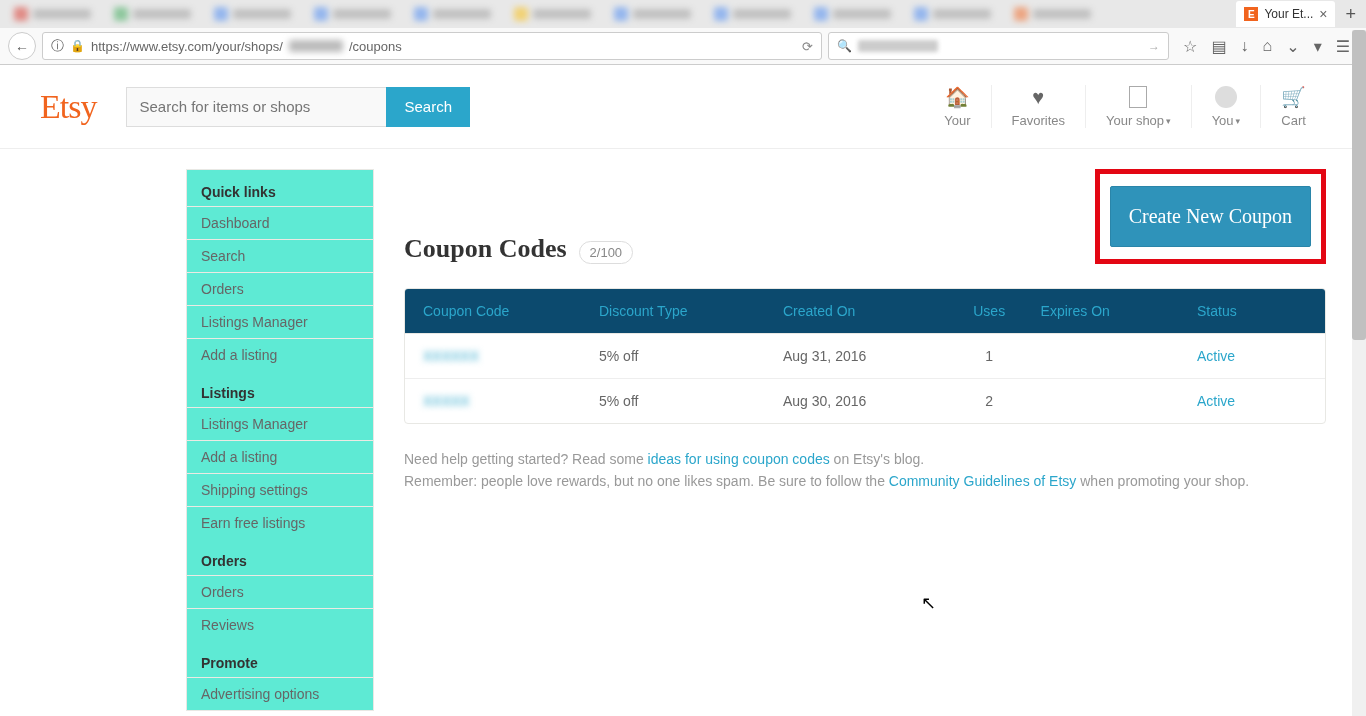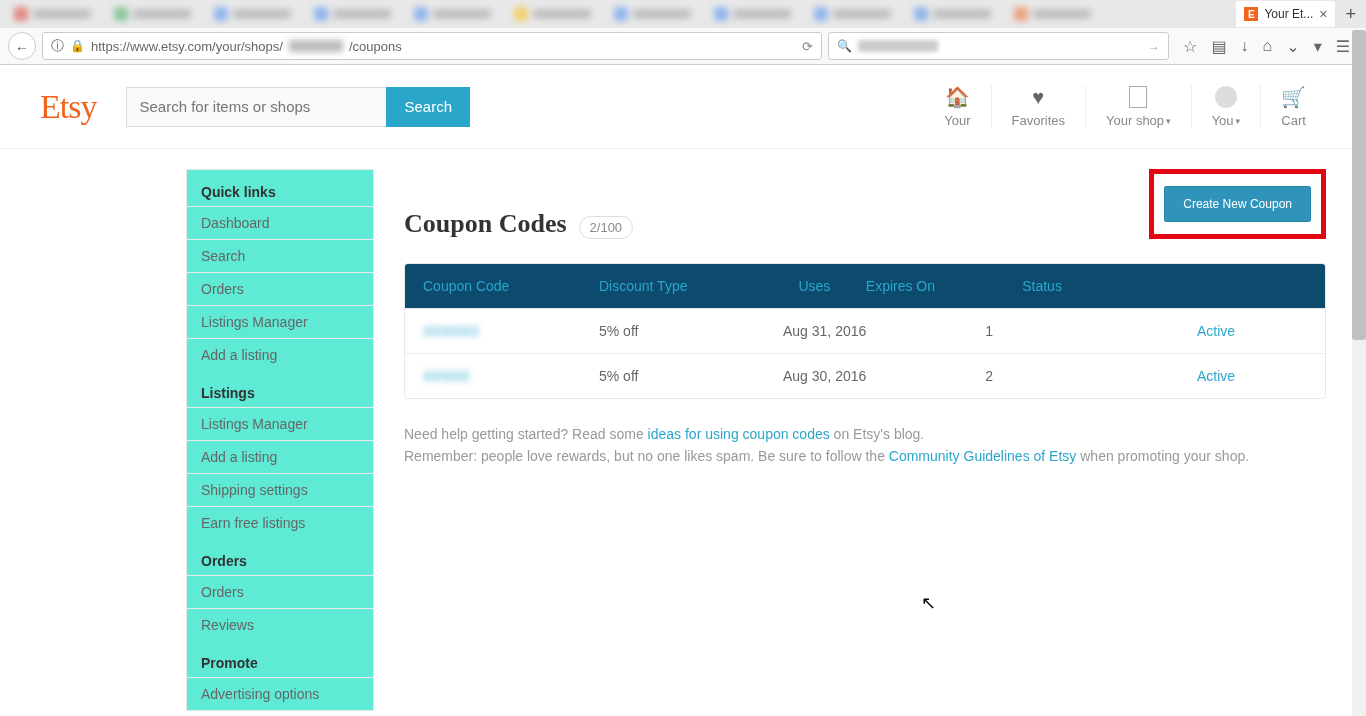--- a/index.html
+++ b/index.html
@@ -47,21 +47,21 @@
     
     .sidebar { width: 188px; background: #5eead4; border: 1px solid #e8e8e4; flex-shrink: 0; }
     .sidebar-heading { padding: 14px 14px 6px; font-weight: bold; font-size: 14px; color: #333; }
     .sidebar-item { display: block; padding: 8px 14px; font-size: 14px; color: #666; border-top: 1px solid #eceae3; cursor: pointer; }
     
     .main { flex: 1; }
     .page-head { display: flex; align-items: flex-end; margin-bottom: 24px; }
     .title { font-family: Georgia, serif; font-size: 26px; font-weight: bold; color: #333; }
     .count-badge { margin-left: 12px; padding: 3px 10px; border: 1px solid #ddd; border-radius: 12px; font-size: 13px; color: #888; }
     .create-wrap { margin-left: auto; border: 5px solid #e30613; padding: 12px 10px; }
-    .create-btn { background: #2f93ba; color: #fff; border: 1px solid #2a85a9; padding: 10px 18px; font-size: 12px; cursor: pointer; border-radius: 2px; }
+    .create-btn { background: #2f93ba; color: #fff; border: 1px solid #2a85a9; padding: 18px 18px; font-size: 20px; cursor: pointer; border-radius: 2px; font-family: Liberation Serif, serif; }
     
     .table { border: 1px solid #e8e8e4; border-radius: 4px; overflow: hidden; }
     .thead, .trow { display: flex; }
     .thead { background: #0c4a6e; border-bottom: 1px solid #e8e8e4; }
     .th, .td { padding: 14px 10px; font-size: 14px; }
     .th { color: #2ba6cb; cursor: pointer; }
     .trow { border-bottom: 1px solid #eee; }
     .trow:last-child { border-bottom: none; }
     .td { color: #666; }
     .td.link { color: #2ba6cb; filter: blur(3px); }
@@ -235,20 +235,21 @@
         <span class="count-badge">2/100</span>
         <div class="create-wrap">
           <button class="create-btn">Create New Coupon</button>
         </div>
       </div>
 
       <div class="table">
         <div class="thead">
           <div class="th c1">Coupon Code</div>
           <div class="th c2">Discount Type</div>
+          <div class="th c3">Created On</div>
           <div class="th c4">Uses</div>
           <div class="th c5">Expires On</div>
           <div class="th c6">Status</div>
         </div>
         <div id="tbody">
             <div class="trow">
               <div class="td c1 link">XXXXXX</div>
               <div class="td c2">5% off</div>
               <div class="td c3">Aug 31, 2016</div>
               <div class="td c4">1</div>

